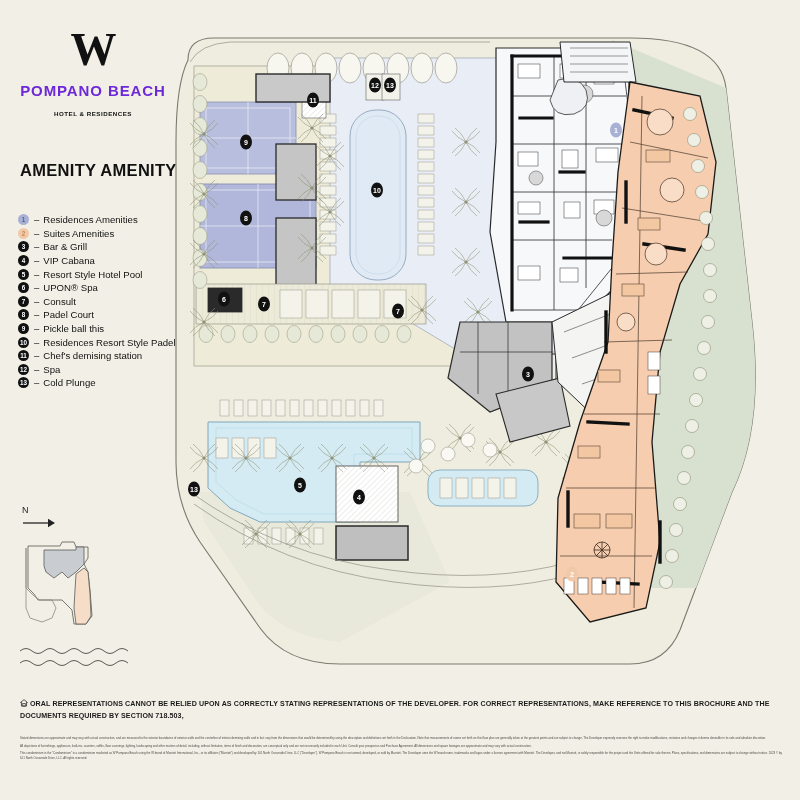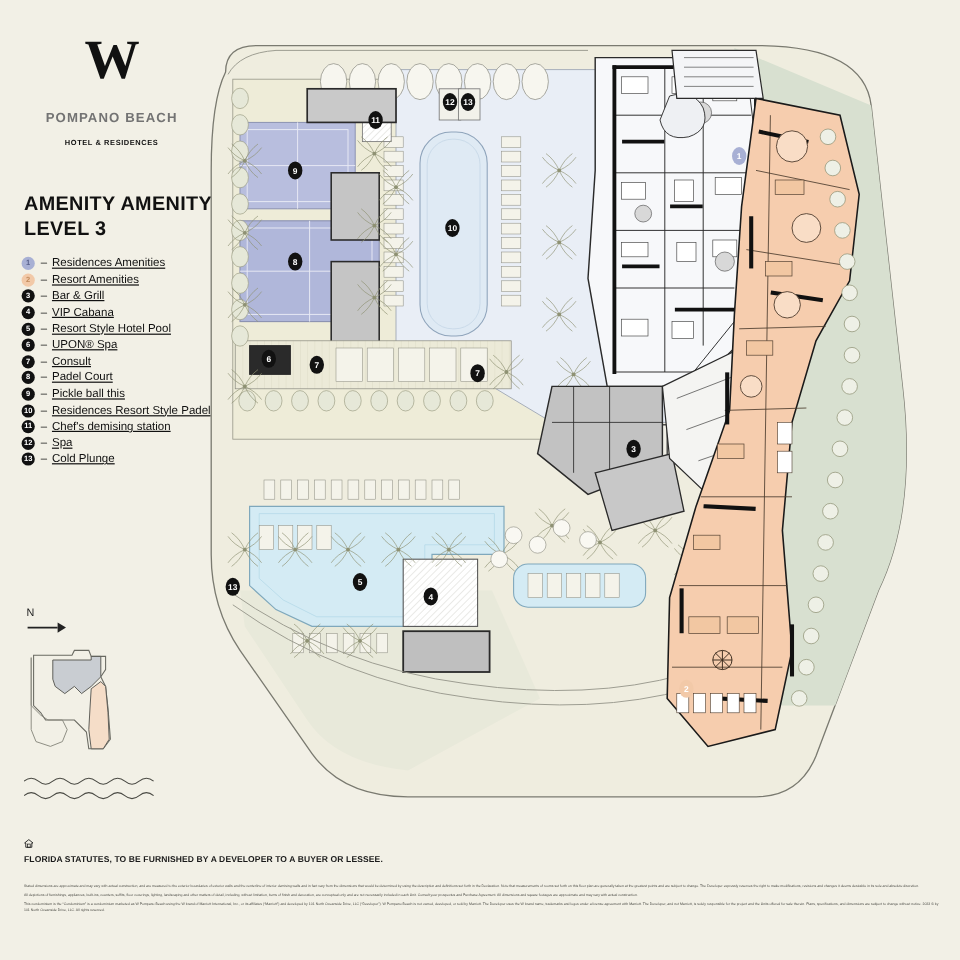--- a/index.html
+++ b/index.html
@@ -15,42 +15,42 @@
   #page{position:absolute;inset:0;}
 
   
   .brand{position:absolute;left:18px;top:28px;width:150px;text-align:center;}
   .brand .wmark{
     font-family:"Liberation Serif", serif;
     font-size:46px;font-weight:700;line-height:0.95;
     letter-spacing:-1px;color:#111;
   }
   .brand .city{
-    margin-top:21px;font-size:11px;font-weight:700;letter-spacing:0.9px;color:#737373;
+    margin-top:10px;font-size:15px;font-weight:700;letter-spacing:0.9px;color:#6d28d9;
   }
   .brand .sub{
     margin-top:11px;font-size:6.2px;font-weight:700;letter-spacing:0.5px;color:#111;
   }
 
   .legend-title{
     position:absolute;left:20px;top:160px;width:170px;
     font-size:16.5px;font-weight:700;letter-spacing:0.3px;line-height:1.25;color:#111;
   }
   .legend{position:absolute;left:18px;top:213px;width:175px;}
   .leg-row{display:flex;align-items:center;height:13.6px;}
   .leg-dot{
     width:11px;height:11px;border-radius:50%;
     display:flex;align-items:center;justify-content:center;
     font-size:6.3px;font-weight:700;color:#fff;flex:none;
   }
   .leg-dot.dark{background:#111;}
   .leg-dot.blue{background:#a8b0d4;color:#5a628c;}
   .leg-dot.peach{background:#f2c9a8;color:#c08a5c;}
   .leg-dash{margin:0 4px 0 5px;font-size:9.5px;color:#111;}
-  .leg-label{font-size:9.6px;color:#111;white-space:nowrap;text-decoration:underline;}
+  .leg-label{font-size:9.6px;color:#111;white-space:nowrap;}
 
   
   .north{position:absolute;left:22px;top:505px;}
   .north .n{font-size:9px;letter-spacing:.5px;color:#222;}
   .north svg{display:block;margin-top:2px;}
 
   
   .keyplan{position:absolute;left:18px;top:538px;}
   .waves{position:absolute;left:20px;top:645px;}
 
@@ -78,33 +78,32 @@
 <div id="page">
 
   <div class="brand">
     <div class="wmark">W</div>
     <div class="city">POMPANO BEACH</div>
     <div class="sub">HOTEL &amp; RESIDENCES</div>
   </div>
 
   <div class="legend-title">
     <div>AMENITY AMENITY</div>
-    <div>LEVEL 3</div>
   </div>
 
   <div class="legend" id="legend-list">
       <div class="leg-row">
         <span class="leg-dot blue">1</span>
         <span class="leg-dash">–</span>
         <span class="leg-label">Residences Amenities</span>
       </div>
       <div class="leg-row">
         <span class="leg-dot peach">2</span>
         <span class="leg-dash">–</span>
-        <span class="leg-label">Resort Amenities</span>
+        <span class="leg-label">Suites Amenities</span>
       </div>
       <div class="leg-row">
         <span class="leg-dot dark">3</span>
         <span class="leg-dash">–</span>
         <span class="leg-label">Bar &amp; Grill</span>
       </div>
       <div class="leg-row">
         <span class="leg-dot dark">4</span>
         <span class="leg-dash">–</span>
         <span class="leg-label">VIP Cabana</span>
@@ -654,22 +653,21 @@
         </g>
     </svg>
   </div>
 
   <div class="disclaimer">
     <span class="eho">
       <svg width="8" height="8" viewBox="0 0 12 12">
         <path d="M6 1 L11.2 5.2 L9.8 5.2 L9.8 10.6 L2.2 10.6 L2.2 5.2 L0.8 5.2 Z" fill="none" stroke="#1a1a1a" stroke-width="1.1"></path>
         <rect x="4.2" y="6.6" width="3.6" height="4" fill="none" stroke="#1a1a1a" stroke-width="0.9"></rect>
       </svg>
-    </span>
-    <div>FLORIDA STATUTES, TO BE FURNISHED BY A DEVELOPER TO A BUYER OR LESSEE.</div>
+    </span><span>ORAL REPRESENTATIONS CANNOT BE RELIED UPON AS CORRECTLY STATING REPRESENTATIONS OF THE DEVELOPER. FOR CORRECT REPRESENTATIONS, MAKE REFERENCE TO THIS BROCHURE AND THE DOCUMENTS REQUIRED BY SECTION 718.503,</span>
   </div>
 
   <div class="legalese">
     <p>Stated dimensions are approximate and may vary with actual construction, and are measured to the exterior boundaries of exterior walls and the centerline of interior demising walls and in fact vary from the dimensions that would be determined by using the description and definitions set forth in the Declaration. Note that measurements of rooms set forth on this floor plan are generally taken at the greatest points and are subject to change. The Developer expressly reserves the right to make modifications, revisions and changes it deems desirable in its sole and absolute discretion.</p>
     <p>All depictions of furnishings, appliances, built-ins, counters, soffits, floor coverings, lighting, landscaping and other matters of detail, including, without limitation, items of finish and decoration, are conceptual only and are not necessarily included in each Unit. Consult your prospectus and Purchase Agreement. All dimensions and square footages are approximate and may vary with actual construction.</p>
     <p>This condominium is the “Condominium” is a condominium marketed as W Pompano Beach using the W brand of Marriott International, Inc., or its affiliates (“Marriott”) and developed by 101 North Oceanside Drive, LLC (“Developer”). W Pompano Beach is not owned, developed, or sold by Marriott. The Developer uses the W brand name, trademarks and logos under a license agreement with Marriott. The Developer, and not Marriott, is solely responsible for the project and the Units offered for sale therein. Plans, specifications, and dimensions are subject to change without notice. 2023 © by 101 North Oceanside Drive, LLC. All rights reserved.</p>
   </div>
 
 </div>
 

